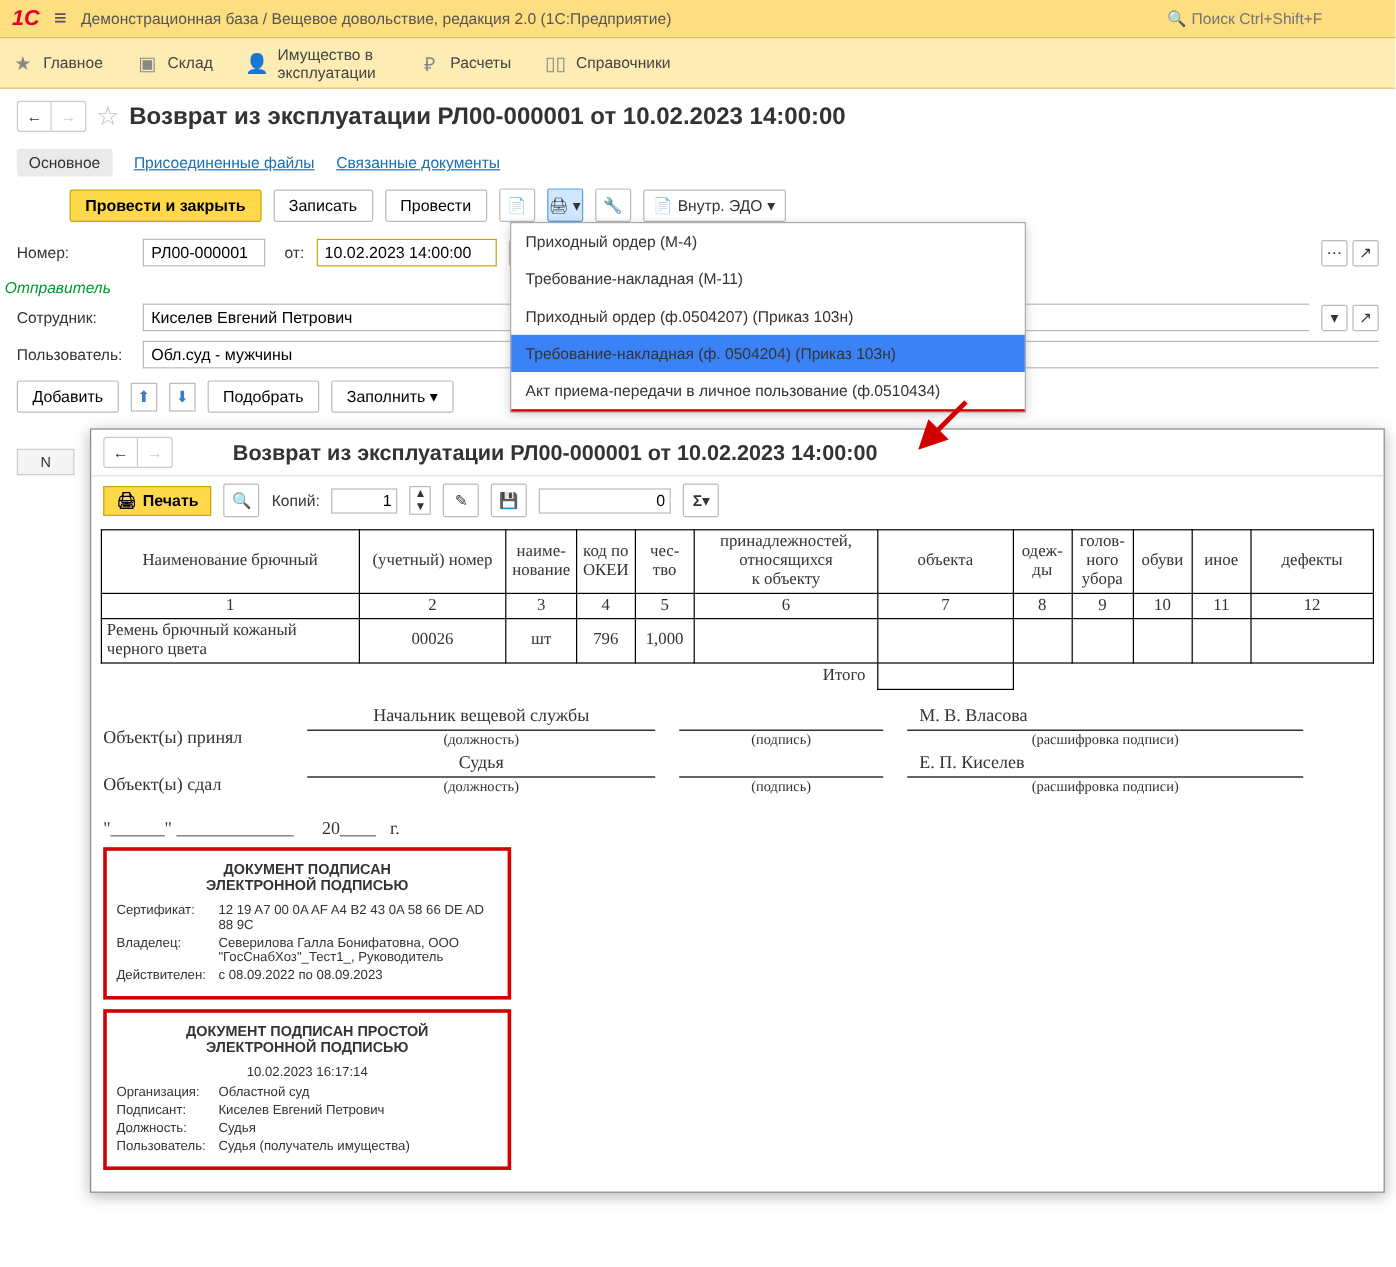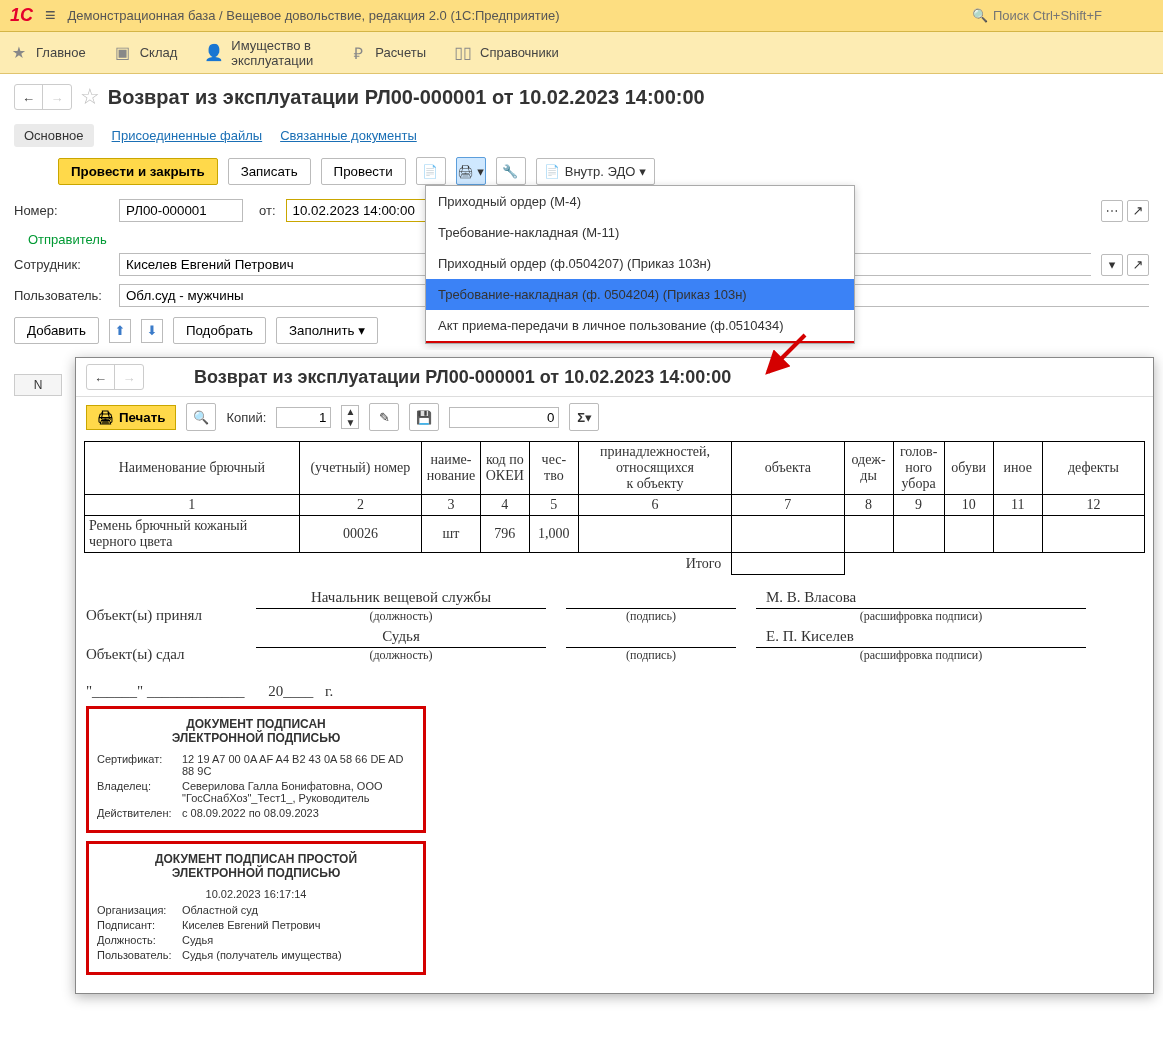--- a/index.html
+++ b/index.html
@@ -29,21 +29,21 @@
   .btn-icon.highlighted { background:#cfe8ff; border-color:#5c9edb; }
   .btn-vedo { background:#fff; border:1px solid #bbb; padding:5px 8px; cursor:pointer; border-radius:2px; display:flex; align-items:center; gap:4px;}
   .dropdown { position:absolute; top:28px; left:425px; width:430px; background:#fff; border:1px solid #aaa; box-shadow:0 2px 8px rgba(0,0,0,0.2); z-index:10;}
   .dropdown .di { padding:8px 12px; cursor:pointer; color:#333;}
   .dropdown .di.sel { background:#3b82f6; }
   .underline-red { border-bottom:2px solid #d40000; }
   .form-row { display:flex; align-items:center; padding:4px 14px; gap:10px;}
   .form-label { width:95px; color:#333; }
   .form-input { border:1px solid #bbb; padding:3px 6px; background:#fff; }
   .form-input.highlight { border:1px solid #c9a600; background:#fff; }
-  .section-title { color:#009933; padding:6px 28px 2px; font-size:13px;}
+  .section-title { color:#009933; padding:6px 4px 2px; font-size:13px;font-style:italic;}
   .select-field { display:flex; }
   .select-field input { flex:1; border:1px solid #bbb; border-right:none; padding:3px 6px;}
   .line2 { padding:6px 14px; display:flex; gap:10px; align-items:center;}
   .arrow-btn { width:22px; height:24px; border:1px solid #bbb; display:flex; align-items:center; justify-content:center; color:#3b7bc9; cursor:pointer;}
   .right-cluster { margin-left:auto; display:flex; gap:4px;}
   .preview-window { position:absolute; top:357px; left:75px; width:1079px; background:#fff; border:1px solid #888; box-shadow:0 3px 12px rgba(0,0,0,0.3); padding-bottom:10px;}
   .pw-header { display:flex; align-items:center; padding:6px 10px; gap:10px; border-bottom:1px solid #ddd;}
   .pw-title { font-size:18px; font-weight:bold; margin-left:40px;}
   .pw-toolbar { display:flex; align-items:center; padding:6px 10px; gap:10px; }
   .btn-print { background:#ffd94a; border:1px solid #c9a600; padding:4px 10px; display:flex; align-items:center; gap:5px; cursor:pointer; font-weight:bold;}
@@ -138,21 +138,21 @@
     <div class="di">Приходный ордер (М-4)</div>
     <div class="di">Требование-накладная (М-11)</div>
     <div class="di">Приходный ордер (ф.0504207) (Приказ 103н)</div>
     <div class="di sel">Требование-накладная (ф. 0504204) (Приказ 103н)</div>
     <div class="di underline-red">Акт приема-передачи в личное пользование (ф.0510434)</div>
   </div>
 </div>
 
 <div class="form-row">
   <span class="form-label">Номер:</span>
-  <input class="form-input" style="width: 124px;" value="РЛ00-000001">
+  <input class="form-input" style="width: 102px;" value="РЛ00-000001">
   <span style="margin-left:6px;">от:</span>
   <input class="form-input highlight" style="width: 150px;" value="10.02.2023 14:00:00">
   <span class="btn-icon" style="width:22px;height:22px;">📅</span>
   <div class="right-cluster">
     <span class="btn-icon" style="width:22px;height:22px;">⋯</span>
     <span class="btn-icon" style="width:22px;height:22px;">↗</span>
   </div>
 </div>
 
 <div class="section-title">Отправитель</div>

